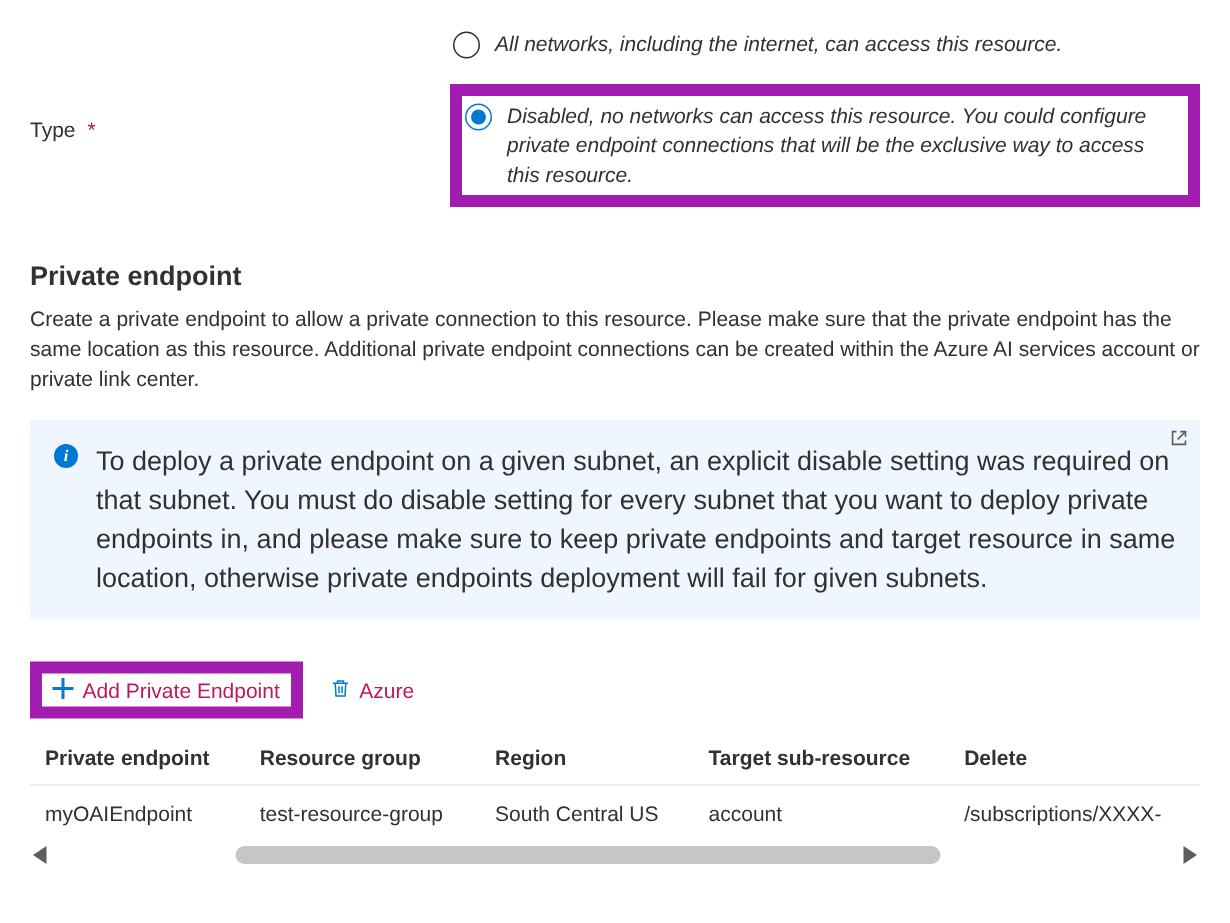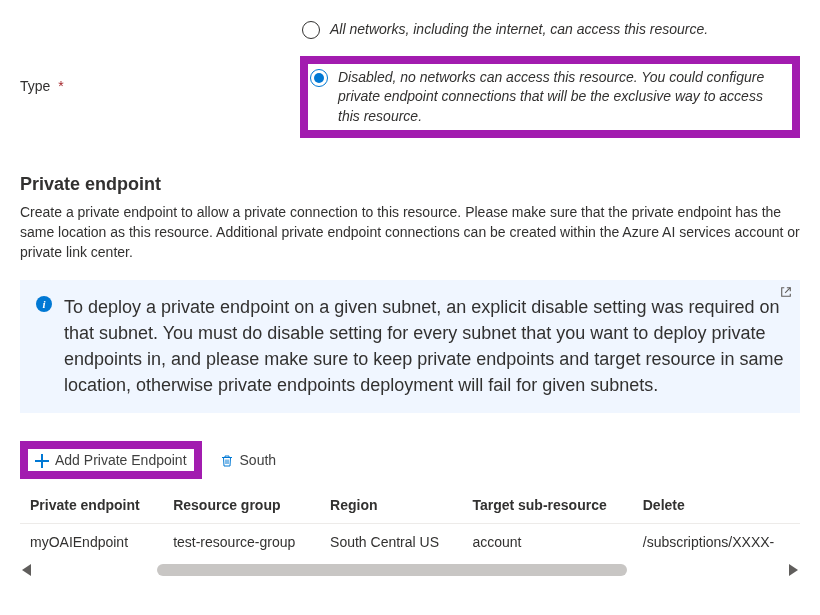--- a/index.html
+++ b/index.html
@@ -92,26 +92,26 @@
     font-size: 13px;
   }
   .toolbar {
     display: flex;
     align-items: center;
     gap: 10px;
     margin-bottom: 10px;
   }
   .btn {
     display: inline-flex;
-    align-items: flex-end;
+    align-items: flex-start;
     gap: 6px;
     padding: 4px 8px;
     cursor: pointer;
     font-size: 14px;
-    color: #404040;
+    color: #be185d;
   }
   .btn.highlight-box { padding: 3px 7px; }
   .plus-icon {
     width: 14px; height: 14px;
     position: relative;
     display: inline-block;
   }
   .plus-icon::before, .plus-icon::after {
     content: "";
     position: absolute;
@@ -220,21 +220,21 @@
     <span class="btn">
       <span class="trash-icon">
         <svg width="14" height="14" viewBox="0 0 14 14" fill="none" stroke="#0078d4" stroke-width="1">
           <path d="M2 3.5 H12"></path>
           <path d="M5 3.5 V2 H9 V3.5"></path>
           <path d="M3.5 3.5 L4 12 H10 L10.5 3.5"></path>
           <path d="M6 5.5 V10"></path>
           <path d="M8 5.5 V10"></path>
         </svg>
       </span>
-      <span>South</span>
+      <span>Azure</span>
     </span>
   </div>
 
   <div class="scroll-wrap">
   <table class="table">
     <thead>
       <tr>
         <th>Private endpoint</th>
         <th>Resource group</th>
         <th>Region</th>

